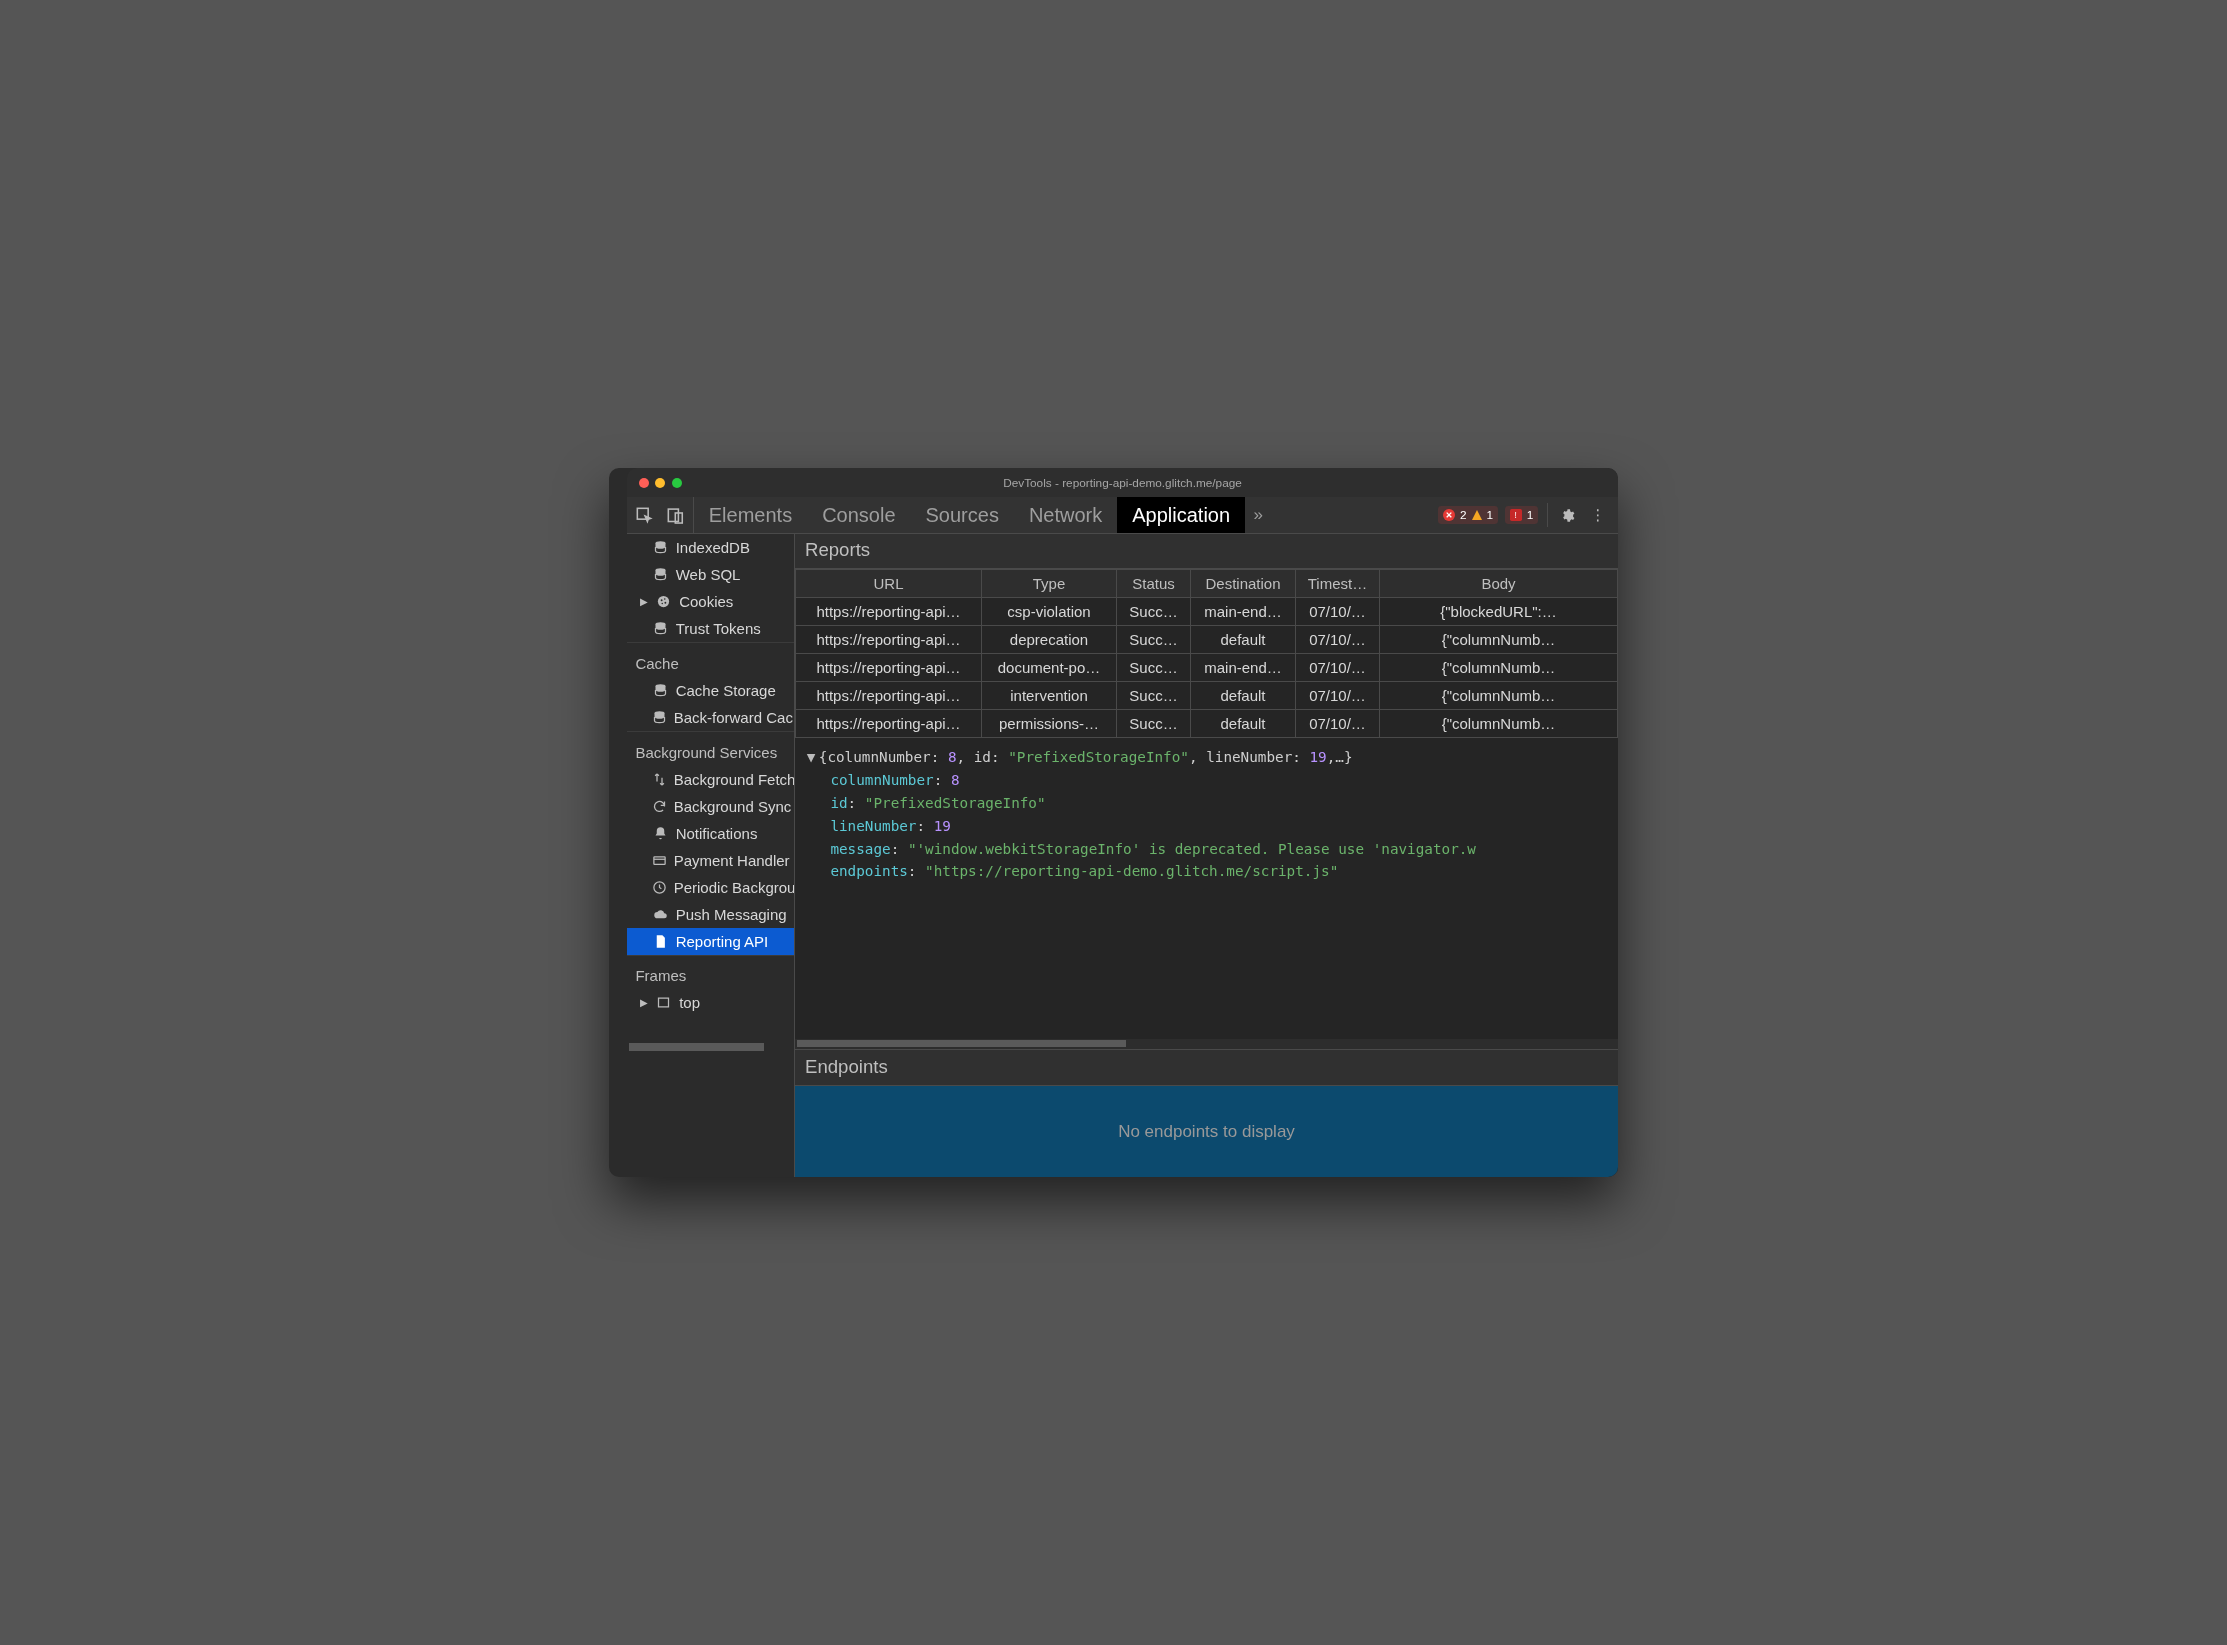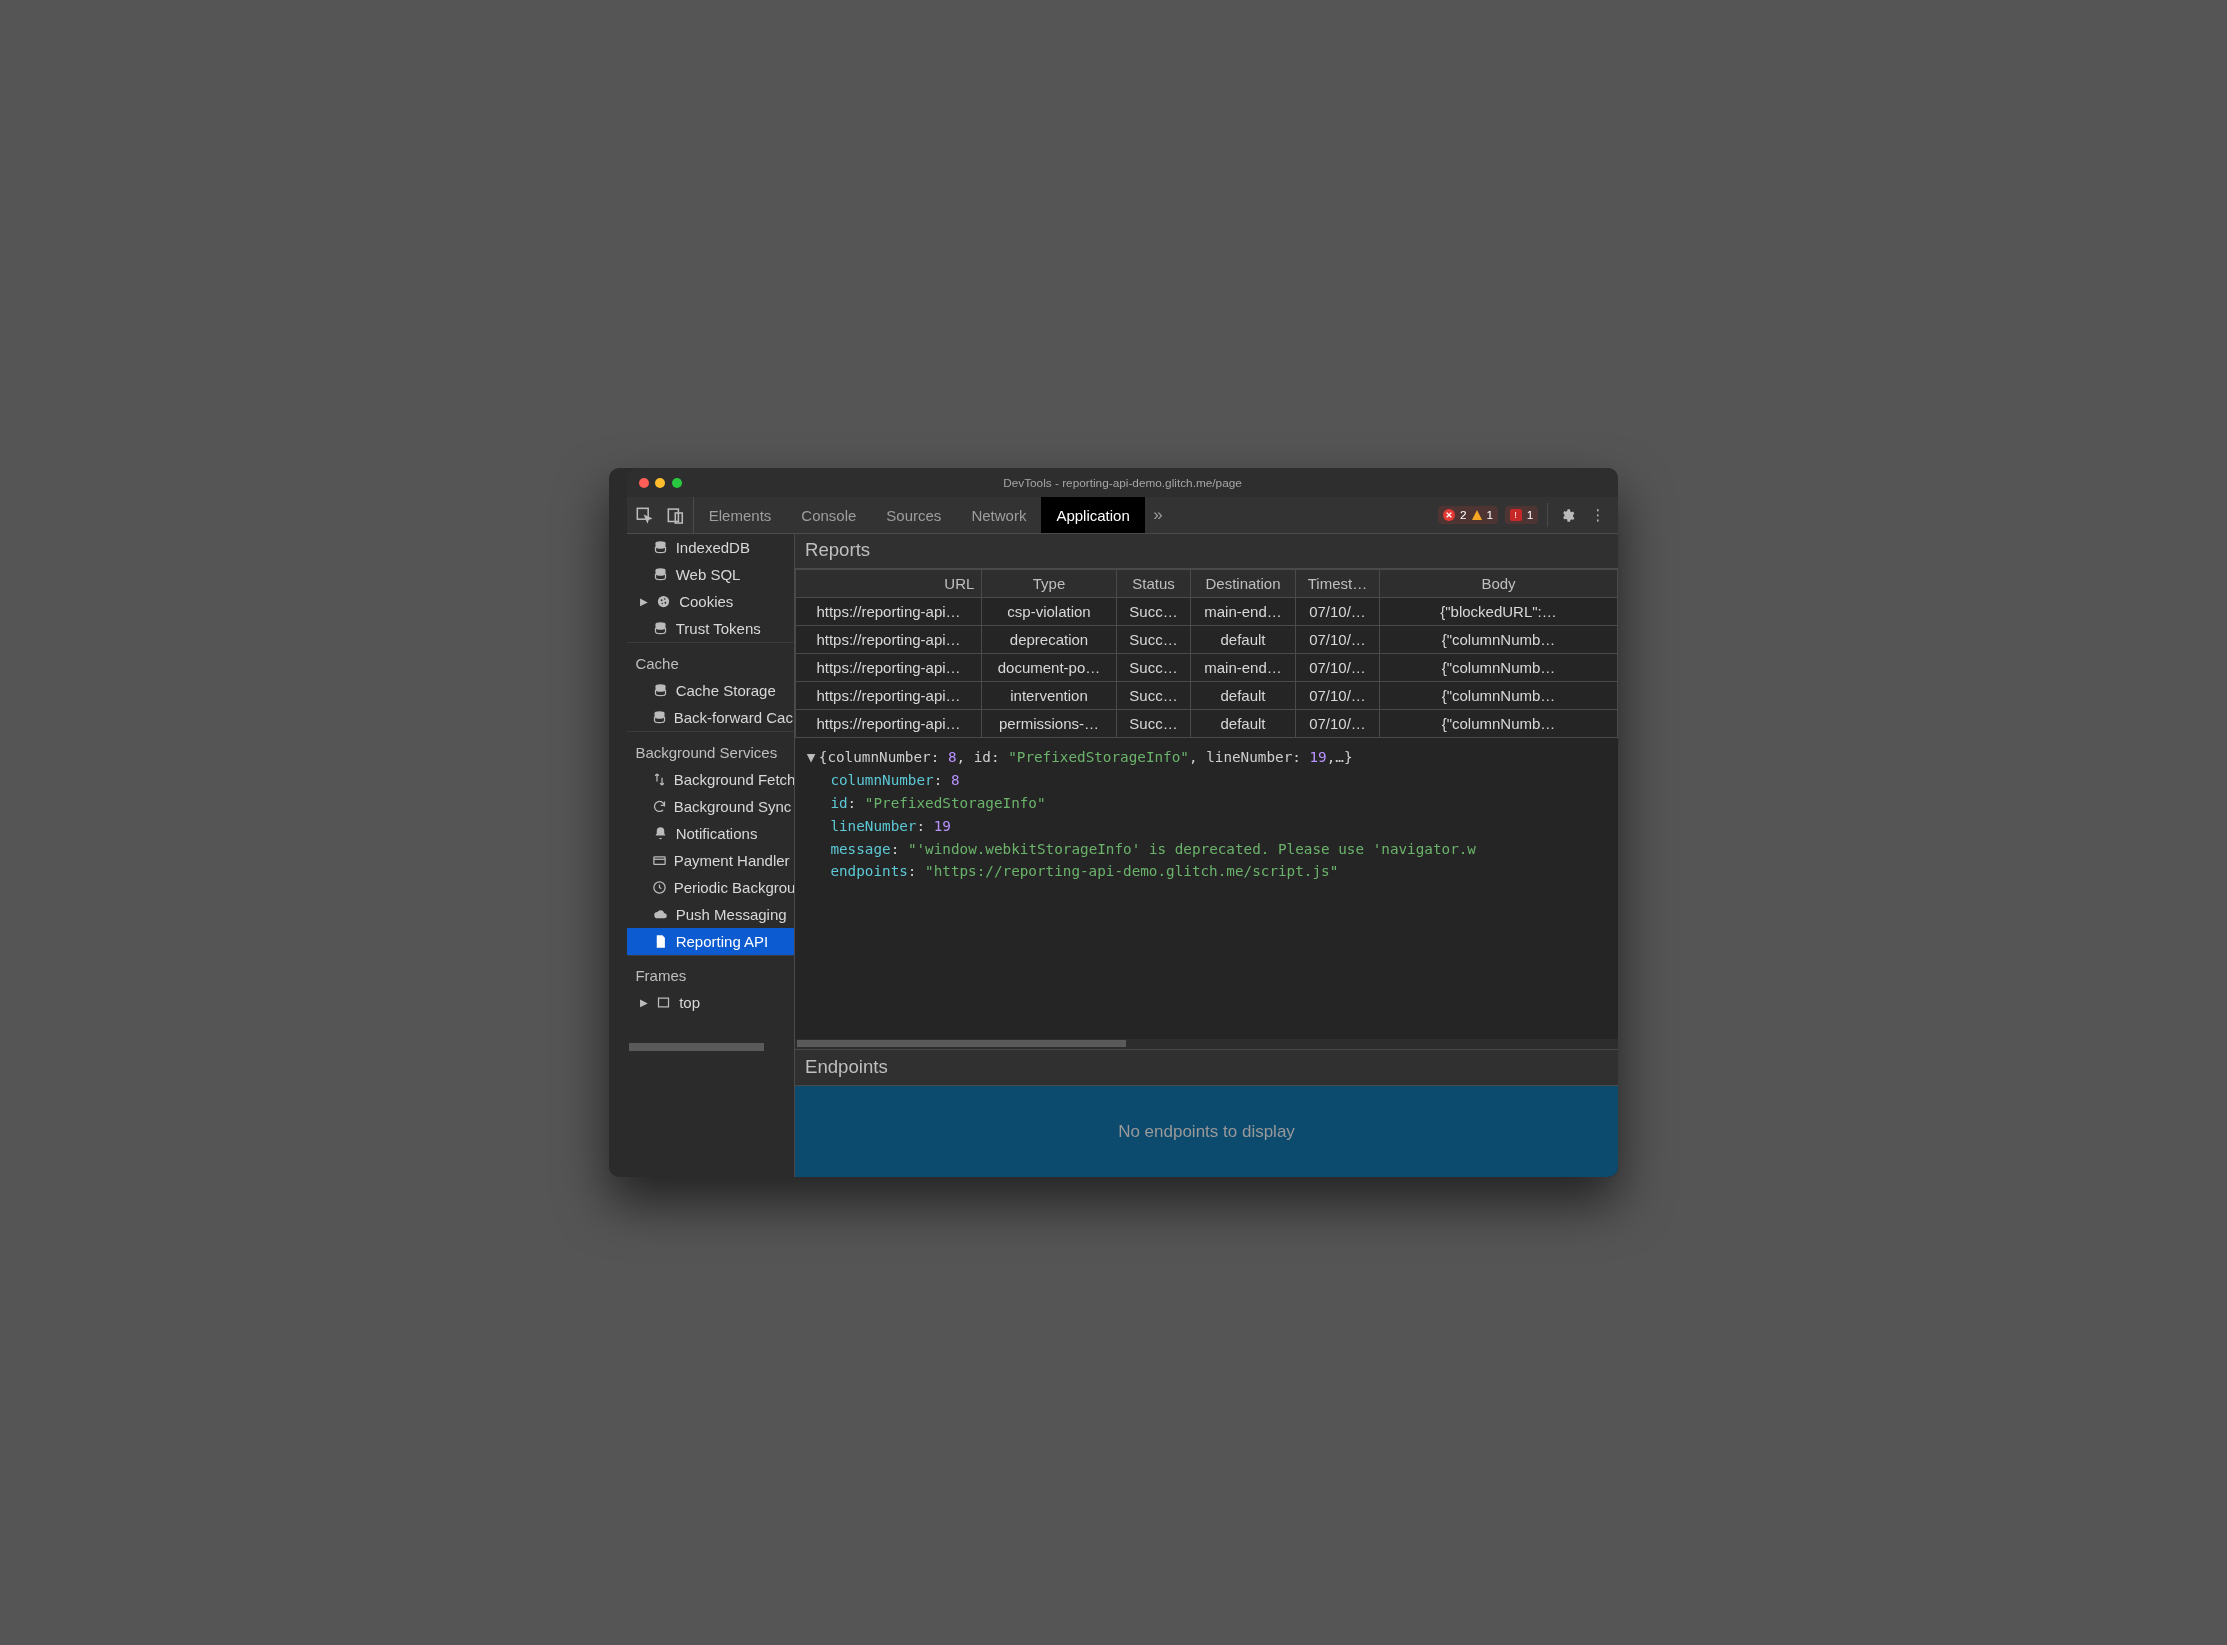--- a/index.html
+++ b/index.html
@@ -49,21 +49,21 @@
     background: #333;
     border-bottom: 0.8px solid #4a4a4a;
     display: flex;
     align-items: stretch;
   }
   .tabsbar .left-icons { display: flex; align-items: center; padding: 0 8.4px; gap: 11.8px; border-right: 0.8px solid #4a4a4a;}
   .tabsbar .left-icons svg { width: 18.6px; height: 18.6px; }
   .tab-list { display: flex; align-items: stretch; }
   .tab {
     padding: 0 15px; display: flex; align-items: center;
-    color: #9e9e9e; font-size: 15px; cursor: pointer;
+    color: #9e9e9e; font-size: 20px; cursor: pointer;
   }
   .tab.active { background: #000; color: #fff; }
   .tab.more { padding: 0 8.4px; color:#9e9e9e; font-size:17px;}
   .tabsbar .right { margin-left: auto; display: flex; align-items: center; gap: 6.7px; padding-right: 8.4px;}
   .badge-group {
     display: flex; align-items: center; gap: 5px;
     background:#4f3434;
     border-radius: 3.4px; padding: 1.7px 5px;
     font-size: 11.8px; color:#fff;
   }
@@ -111,21 +111,21 @@
   .table col.c-type{width:135px;}
   .table col.c-status{width:74px;}
   .table col.c-dest{width:105px;}
   .table col.c-ts{width:84px;}
   .table th,.table td{
     border:0.8px solid #4a4a4a; padding:5px 6.7px; text-align:center;
     font-size:15px; font-weight:400; color:#d8d8d8;
     white-space:nowrap; overflow:hidden; text-overflow:ellipsis;
   }
   .table th{ color:#bfbfbf; background:#2e2e2e; }
-  .table th.c-url{text-align:right;}
+  .table th.c-url{text-align:center;}
   .table tbody tr{cursor:pointer;}
   
   .detail-area{
     flex:1; overflow:auto; padding:8.4px 11.8px 3.4px 11.8px; font-family: Menlo, Consolas, monospace;
     font-size:14.3px; line-height:1.6; color:#cfcfcf; background:#252525; position:relative;
   }
   .detail-area::-webkit-scrollbar{height:11.8px;}
   .detail-area::-webkit-scrollbar-thumb{background:#5a5a5a;}
   .detail-area::-webkit-scrollbar-track{background:#2d2d2d;}
   .caret-open{display:inline-block;transform:rotate(0deg);color:#bbb;margin-right:3.4px;}

